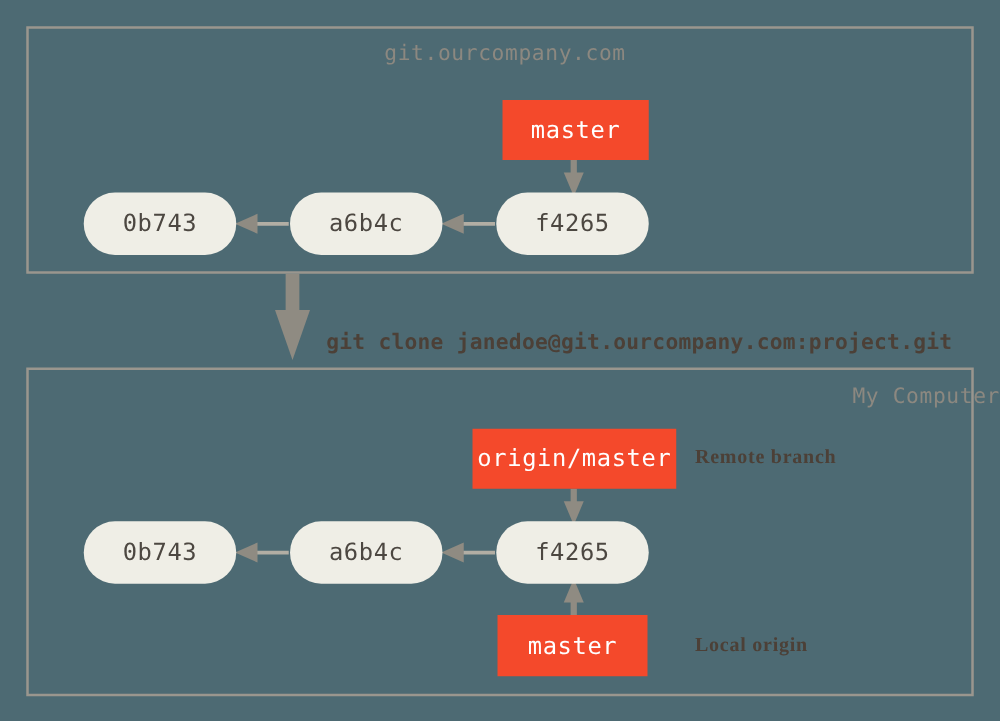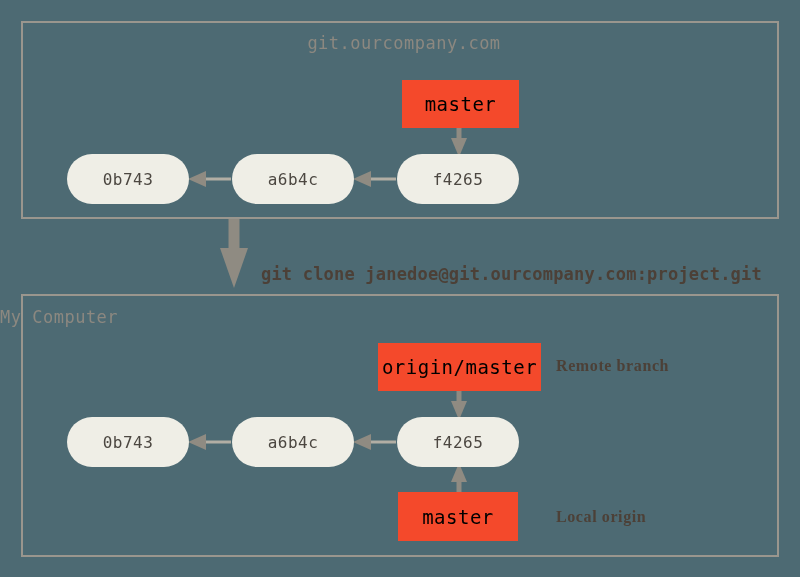--- a/index.html
+++ b/index.html
@@ -55,31 +55,31 @@
     left: 0;
     top: 33px;
     width: 718px;
     text-align: center;
     margin-left: 45px;
   }
   #title-local {
     left: 0;
     top: 307px;
     width: 800px;
-    text-align: left;
+    text-align: right;
   }
 
   
   .commit {
     position: absolute;
     height: 50px;
     border-radius: 25px;
     background: #efeee6;
     color: #4c4741;
-    font-size: 16px;
+    font-size: 19px;
     display: flex;
     align-items: center;
     justify-content: center;
     letter-spacing: 0.5px;
     box-sizing: border-box;
     font-family: "DejaVu Sans Mono", "Liberation Mono", monospace;
   }
 
   
   #commit-remote-0b743 { left: 67px;  top: 154px; width: 122px; }
@@ -88,21 +88,21 @@
 
   
   #commit-local-0b743 { left: 67px;  top: 417px; width: 122px; }
   #commit-local-a6b4c { left: 232px; top: 417px; width: 122px; }
   #commit-local-f4265 { left: 397px; top: 417px; width: 122px; }
 
   
   .branch-box {
     position: absolute;
     background: #f4492b;
-    color: #000000;
+    color: #ffffff;
     font-size: 19px;
     display: flex;
     align-items: center;
     justify-content: center;
     box-sizing: border-box;
     letter-spacing: 0.5px;
     font-family: "DejaVu Sans Mono", "Liberation Mono", monospace;
   }
   #branch-remote-master {
     left: 402px;

